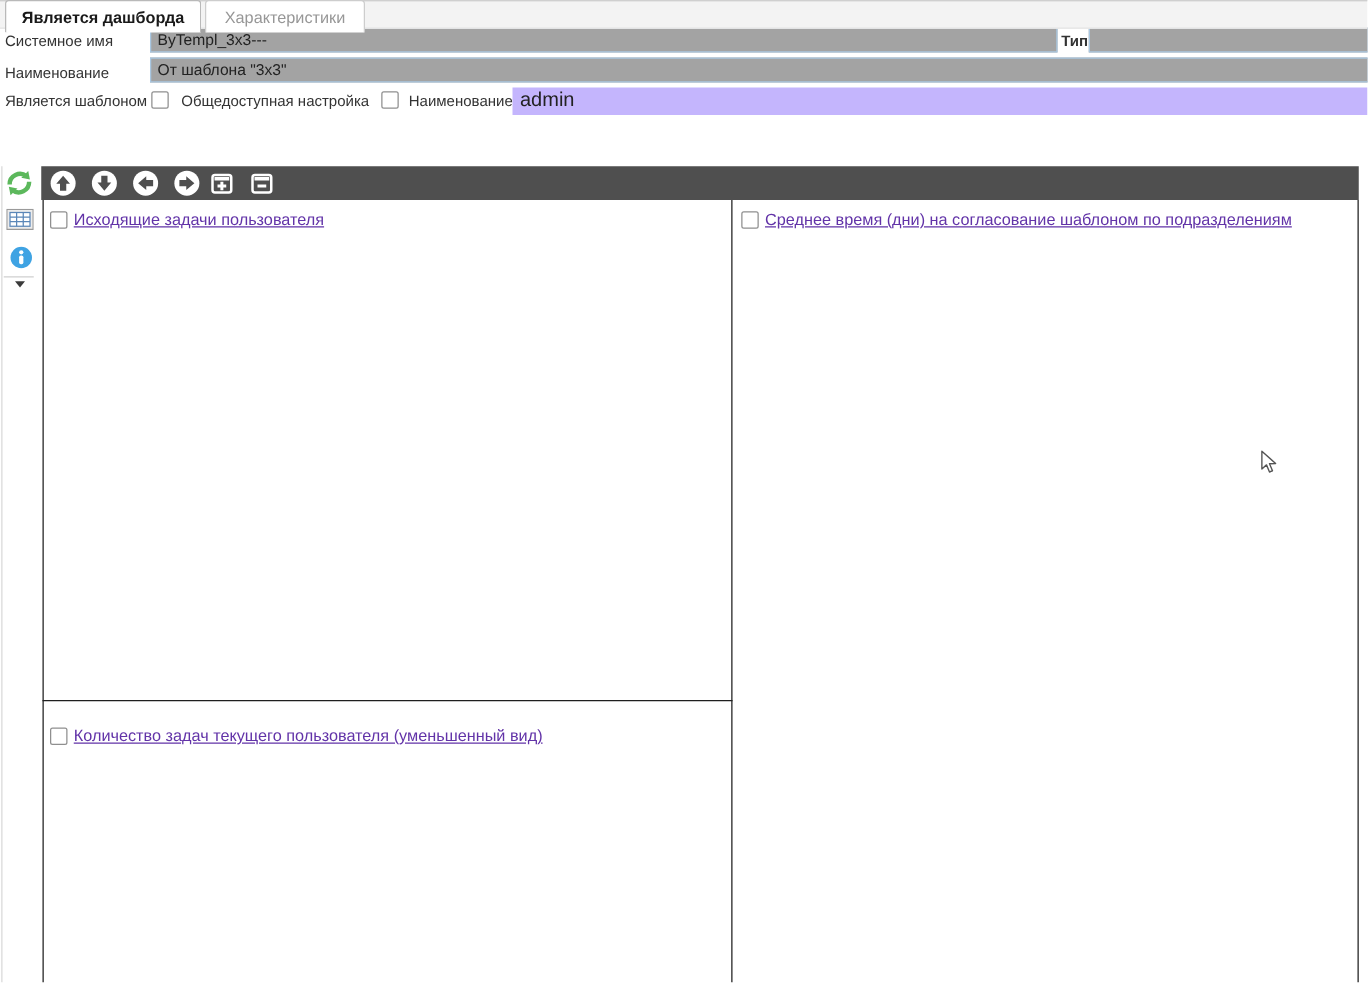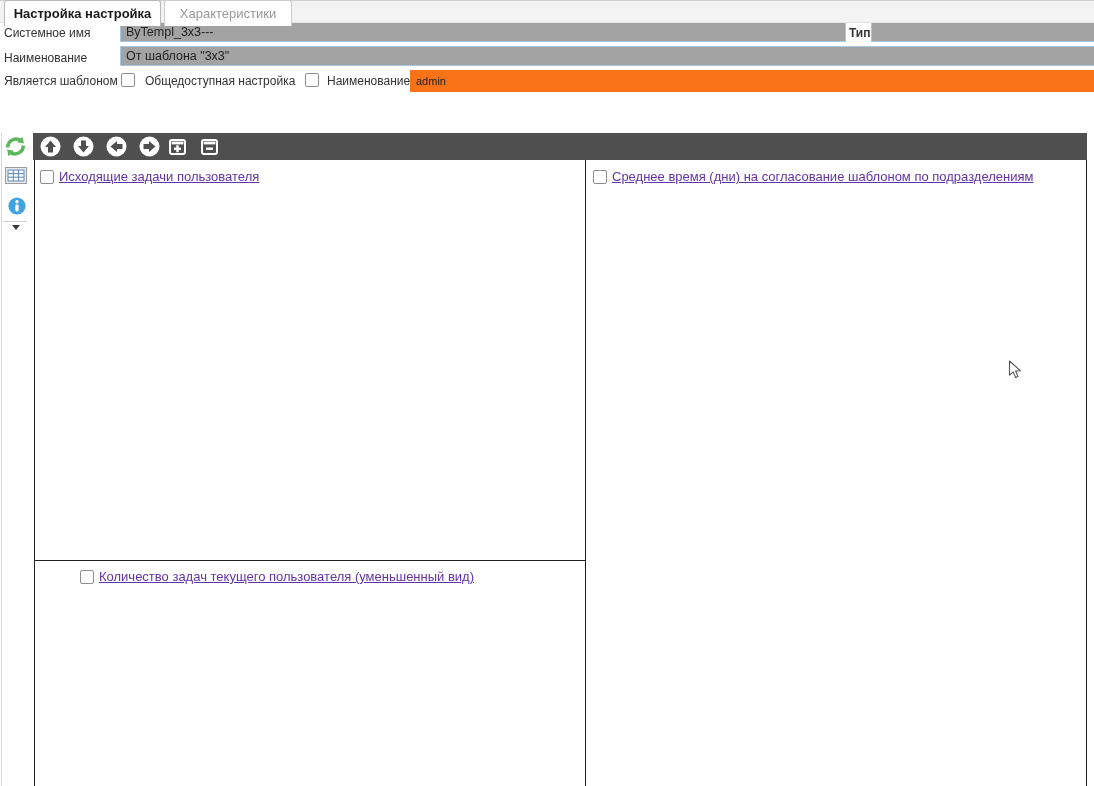--- a/index.html
+++ b/index.html
@@ -14,22 +14,22 @@
     position:absolute;box-sizing:border-box;height:20px;
     border:1px solid #a9c7e1;font-size:12.5px;color:#222;padding:0 5px;
     font-family:"Liberation Sans","DejaVu Sans",sans-serif;background:#a3a3a3;outline:none;
   }
   .meta-row{position:absolute;left:0;top:70;width:1094px;height:22px;background:#f3f3f3;border-bottom:1px solid #e3e3e3;}
   .cbx{
     position:absolute;width:14px;height:14px;box-sizing:border-box;
     background:#fff;border:1px solid #8f8f8f;border-radius:2px;
   }
   .readonly-field{
-    position:absolute;left:410px;top:70px;width:684px;height:22px;background:#f97316;
-    font-size:11px;color:#222;line-height:22px;padding-left:6px;box-sizing:border-box;
+    position:absolute;left:410px;top:70px;width:684px;height:22px;background:#c4b5fd;
+    font-size:16px;color:#222;line-height:22px;padding-left:6px;box-sizing:border-box;
   }
   .tabs-line{position:absolute;left:0;top:98;width:1094px;height:1px;background:#dcdcdc;}
   .tabs-bottom{position:absolute;left:0;top:130;width:1094px;height:1px;background:#cfcfcf;}
   .tab{
     position:absolute;top:105;height:26px;line-height:26px;text-align:center;
     font-size:13px;background:#fff;border:1px solid #b9b9b9;border-bottom:none;
     border-radius:3px 3px 0 0;box-sizing:border-box;
   }
   .tab.active{left:4px;width:157px;font-weight:bold;color:#1a1a1a;z-index:3;}
   .tab.inactive{left:164px;width:128px;color:#979797;border-color:#cdcdcd;z-index:1;}
@@ -104,21 +104,21 @@
 <div class="meta-row"></div>
 <div class="lbl" style="left:4px;top:74px;">Является шаблоном</div>
 <span class="cbx" style="left:121px;top:73px;"></span>
 <div class="lbl" style="left:145px;top:74px;">Общедоступная настройка</div>
 <span class="cbx" style="left:305px;top:73px;"></span>
 <div class="lbl" style="left:327px;top:74px;">Наименование</div>
 <div class="readonly-field">admin</div>
 
 <div class="tabs-line"></div>
 <div class="tabs-bottom"></div>
-<div class="tab active">Настройка настройка</div>
+<div class="tab active">Является дашборда</div>
 <div class="tab inactive">Характеристики</div>
 
 <div class="abs" style="left:3px;top:134px;">
   <svg width="25" height="25" viewBox="0 0 24 24">
     <path d="M4.5 13 a8 8 0 0 1 13-6.3" fill="none" stroke="#5cb85c" stroke-width="3.4"></path>
     <path d="M18.8 2.6 l1.3 6.6 -6.6-1.3 z" fill="#5cb85c"></path>
     <path d="M19.5 11 a8 8 0 0 1 -13 6.3" fill="none" stroke="#5cb85c" stroke-width="3.4"></path>
     <path d="M5.2 21.4 l-1.3-6.6 6.6 1.3 z" fill="#5cb85c"></path>
   </svg>
 </div>
@@ -186,21 +186,21 @@
 <div class="grid-line" style="left:585px;top:160px;width:1px;height:626px;"></div>
 <div class="grid-line" style="left:1086px;top:160px;width:1px;height:626px;"></div>
 <div class="grid-line" style="left:34px;top:560px;width:552px;height:1px;"></div>
 
 <div class="widget" style="left:40px;top:167px;">
   <span class="cbx"></span><a class="wlink">Исходящие задачи пользователя</a>
 </div>
 <div class="widget" style="left:593px;top:167px;">
   <span class="cbx"></span><a class="wlink">Среднее время (дни) на согласование шаблоном по подразделениям</a>
 </div>
-<div class="widget" style="left:40px;top:567px;margin-left:40px;">
+<div class="widget" style="left:40px;top:580px;">
   <span class="cbx"></span><a class="wlink">Количество задач текущего пользователя (уменьшенный вид)</a>
 </div>
 
 <div class="abs" style="left:1008px;top:360px;z-index:9;">
   <svg width="14" height="20" viewBox="0 0 14 20">
     <path d="M1.5 1 L1.5 15.2 L5.2 11.9 L7.6 17.6 L10 16.6 L7.6 11 L12.5 10.8 Z" fill="#fff" stroke="#555" stroke-width="1.1" stroke-linejoin="round"></path>
   </svg>
 </div>
 
 </body></html>

